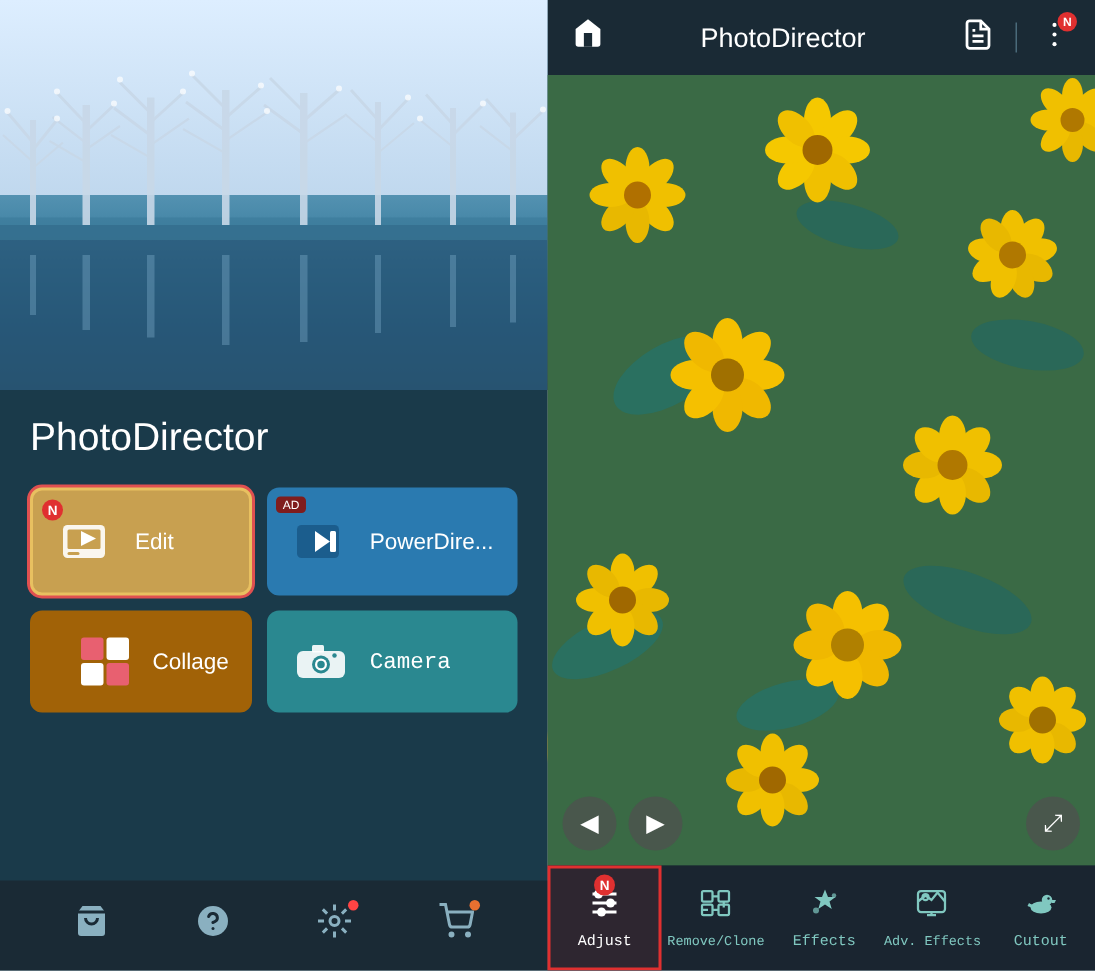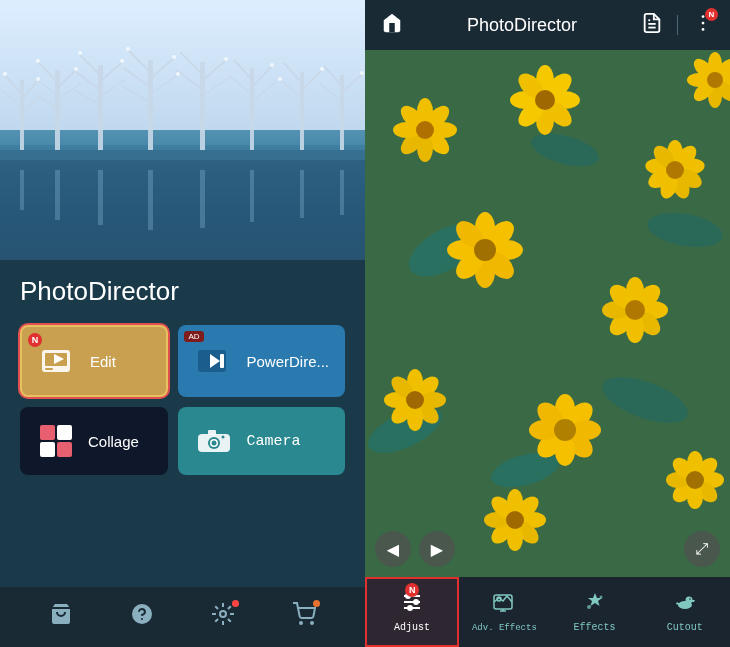--- a/index.html
+++ b/index.html
@@ -70,21 +70,22 @@
       background: #c8a050;
       border: 2px solid #e8c060;
       box-shadow: 0 0 0 2px #e05050;
     }
 
     .grid-item.powerdir {
       background: #2a7ab0;
     }
 
     .grid-item.collage {
-      background: #0f172a;
+      background: #a16207;
+      justify-content: flex-end;
     }
 
     .grid-item.camera {
       background: #2a8890;
       font-family: Liberation Mono, monospace;
     }
 
     .grid-item-icon {
       width: 40px;
       height: 40px;
@@ -730,47 +731,59 @@
           <line x1="4" y1="11" x2="20" y2="11" stroke="white" stroke-width="2"></line>
           <circle cx="16" cy="11" r="3" fill="white"></circle>
           <line x1="4" y1="17" x2="20" y2="17" stroke="white" stroke-width="2"></line>
           <circle cx="10" cy="17" r="3" fill="white"></circle>
         </svg>
       </div>
       <span class="tool-label">Adjust</span>
       <div class="badge-n" style="top:4px;left:50%;transform:translateX(-50%);position:absolute;">N</div>
     </div>
 
+    <div class="tool-item">
+      <div class="tool-icon">
+        <svg width="24" height="22" viewBox="0 0 24 22" fill="none">
+          <rect x="3" y="3" width="7" height="7" rx="1" stroke="#80c8c0" stroke-width="1.5" fill="none"></rect>
+          <rect x="14" y="3" width="7" height="7" rx="1" stroke="#80c8c0" stroke-width="1.5" fill="none"></rect>
+          <path d="M10 6.5h4M17.5 10v4M10 15.5h4M3 15.5h4" stroke="#80c8c0" stroke-width="1.5"></path>
+          <rect x="3" y="12" width="7" height="7" rx="1" stroke="#80c8c0" stroke-width="1.5" fill="none"></rect>
+          <rect x="14" y="12" width="7" height="7" rx="1" stroke="#80c8c0" stroke-width="1.5" fill="none"></rect>
+        </svg>
+      </div>
+      <span class="tool-label" style="font-size:9px;">Remove/Clone</span>
+    </div>
+
+    <div class="tool-item">
+      <div class="tool-icon">
+        <svg width="24" height="22" viewBox="0 0 24 22" fill="none">
+          <path d="M12 2l2 5h5l-4 3 1.5 5L12 12l-4.5 3 1.5-5-4-3h5z" fill="#80c8c0"></path>
+          <circle cx="6" cy="16" r="2" fill="#80c8c0" opacity="0.7"></circle>
+          <circle cx="18" cy="6" r="1.5" fill="#80c8c0" opacity="0.7"></circle>
+        </svg>
+      </div>
+      <span class="tool-label">Effects</span>
+    </div>
 
     <div class="tool-item">
       <div class="tool-icon">
         <svg width="24" height="22" viewBox="0 0 24 22" fill="none">
           <rect x="2" y="3" width="18" height="14" rx="2" stroke="#80c8c0" stroke-width="1.5" fill="none"></rect>
           <path d="M2 10l5-4 4 3 4-5 5 6" stroke="#80c8c0" stroke-width="1.5" fill="none"></path>
           <circle cx="7" cy="7" r="2" stroke="#80c8c0" stroke-width="1.5" fill="none"></circle>
           <path d="M8 19h6M11 17v2" stroke="#80c8c0" stroke-width="1.5"></path>
         </svg>
       </div>
       <span class="tool-label" style="font-size:9px;">Adv. Effects</span>
     </div>
 
     <div class="tool-item">
       <div class="tool-icon">
         <svg width="24" height="22" viewBox="0 0 24 22" fill="none">
-          <path d="M12 2l2 5h5l-4 3 1.5 5L12 12l-4.5 3 1.5-5-4-3h5z" fill="#80c8c0"></path>
-          <circle cx="6" cy="16" r="2" fill="#80c8c0" opacity="0.7"></circle>
-          <circle cx="18" cy="6" r="1.5" fill="#80c8c0" opacity="0.7"></circle>
-        </svg>
-      </div>
-      <span class="tool-label">Effects</span>
-    </div>
-
-    <div class="tool-item">
-      <div class="tool-icon">
-        <svg width="24" height="22" viewBox="0 0 24 22" fill="none">
 
           <ellipse cx="12" cy="14" rx="7" ry="4" fill="#80c8c0"></ellipse>
           <circle cx="16" cy="9" r="3.5" fill="#80c8c0"></circle>
           <path d="M19 9h3l-1 2h-2" fill="#80c8c0"></path>
           <circle cx="17" cy="8" r="0.8" fill="#1a2a35"></circle>
           <path d="M7 14c-2 0-4-1-4-1l1-2c1 1 2 1 3 1" fill="#80c8c0"></path>
         </svg>
       </div>
       <span class="tool-label">Cutout</span>
     </div>

